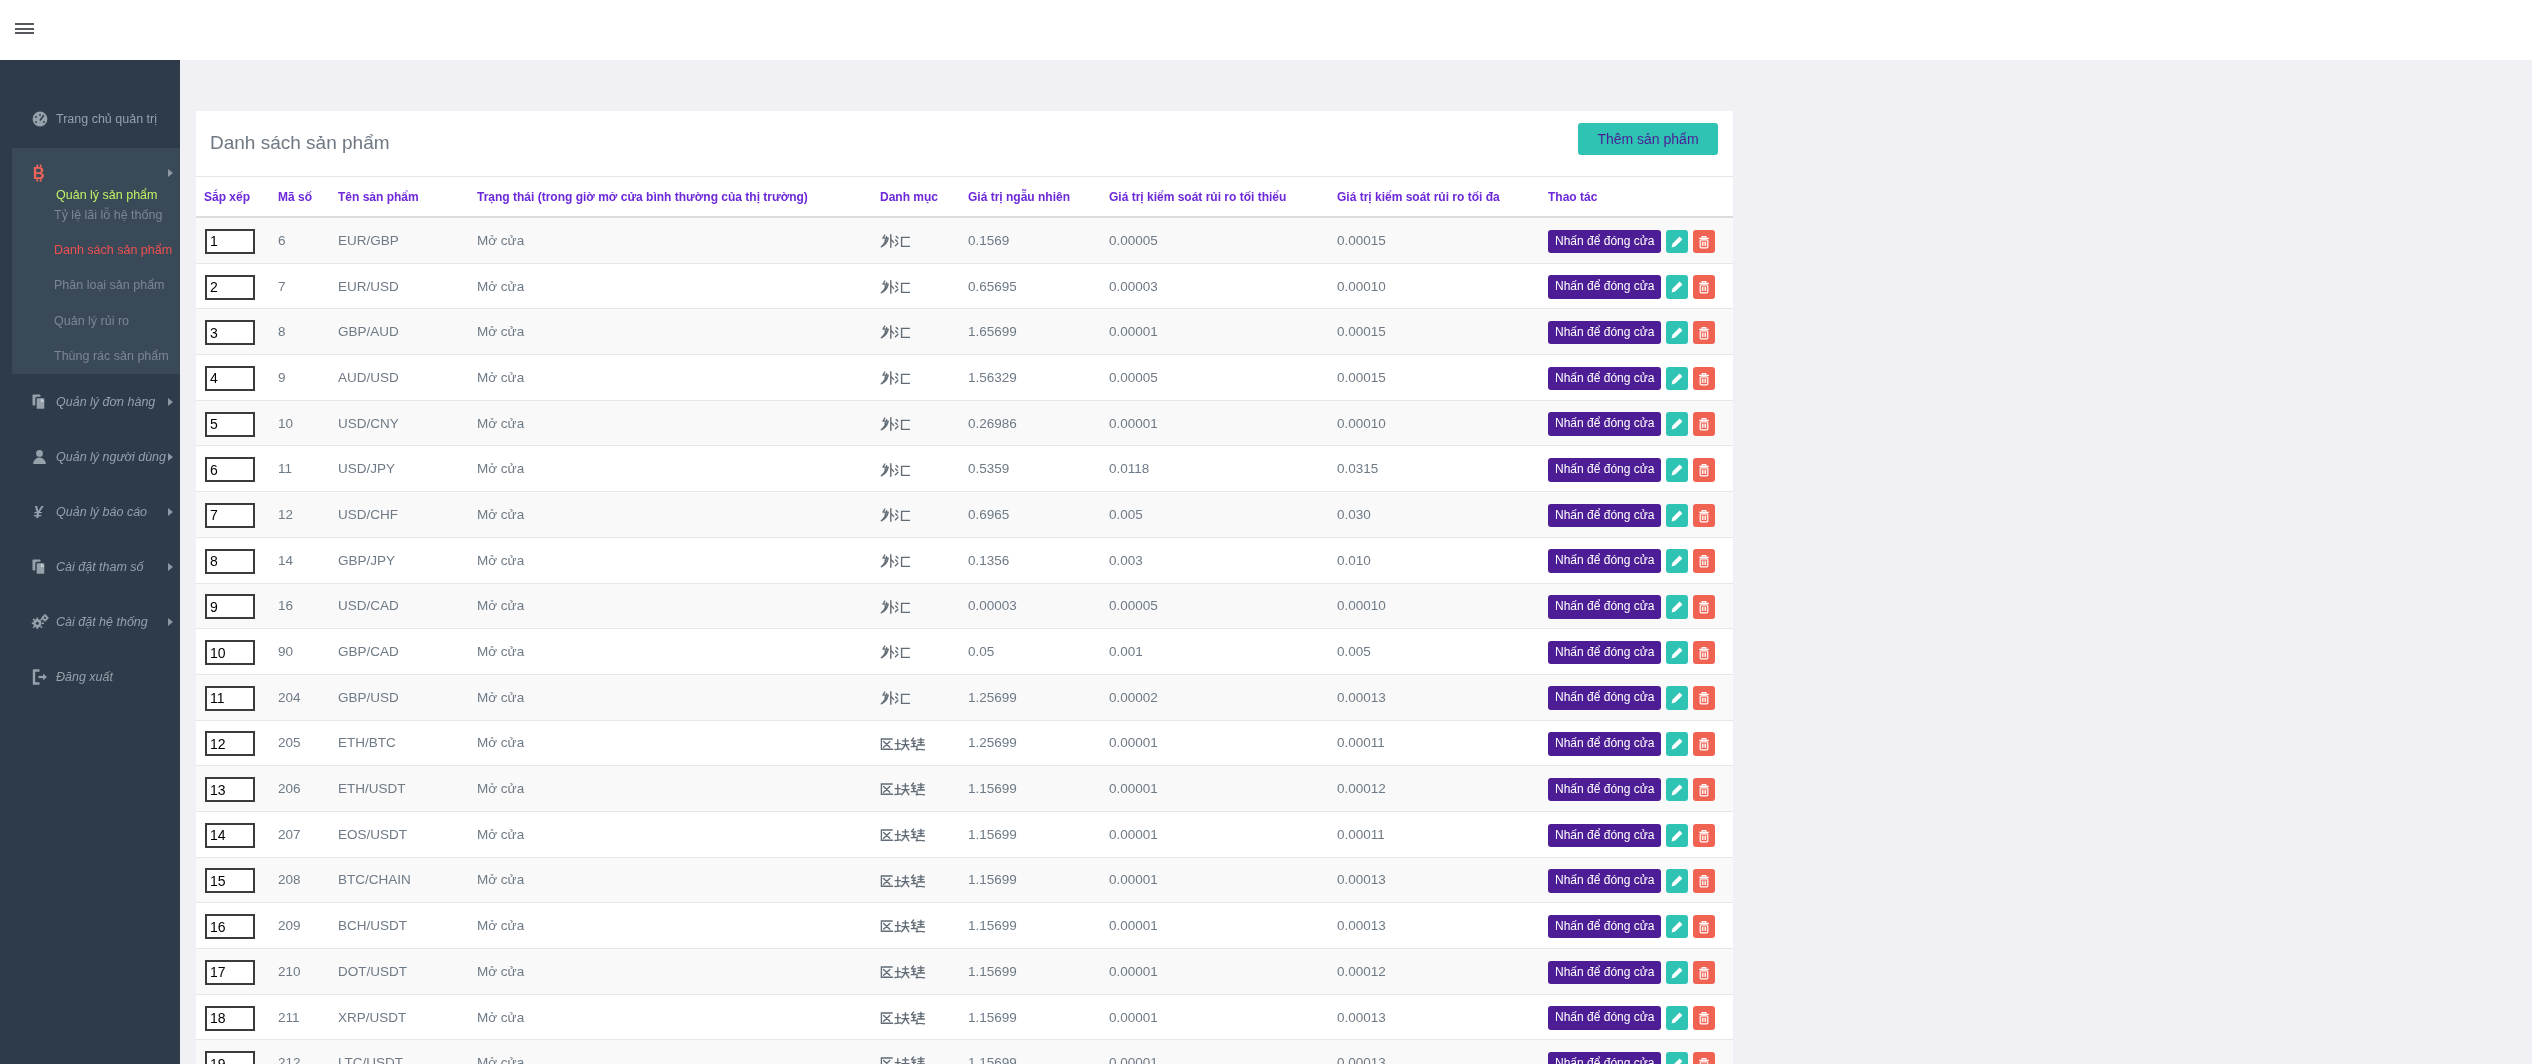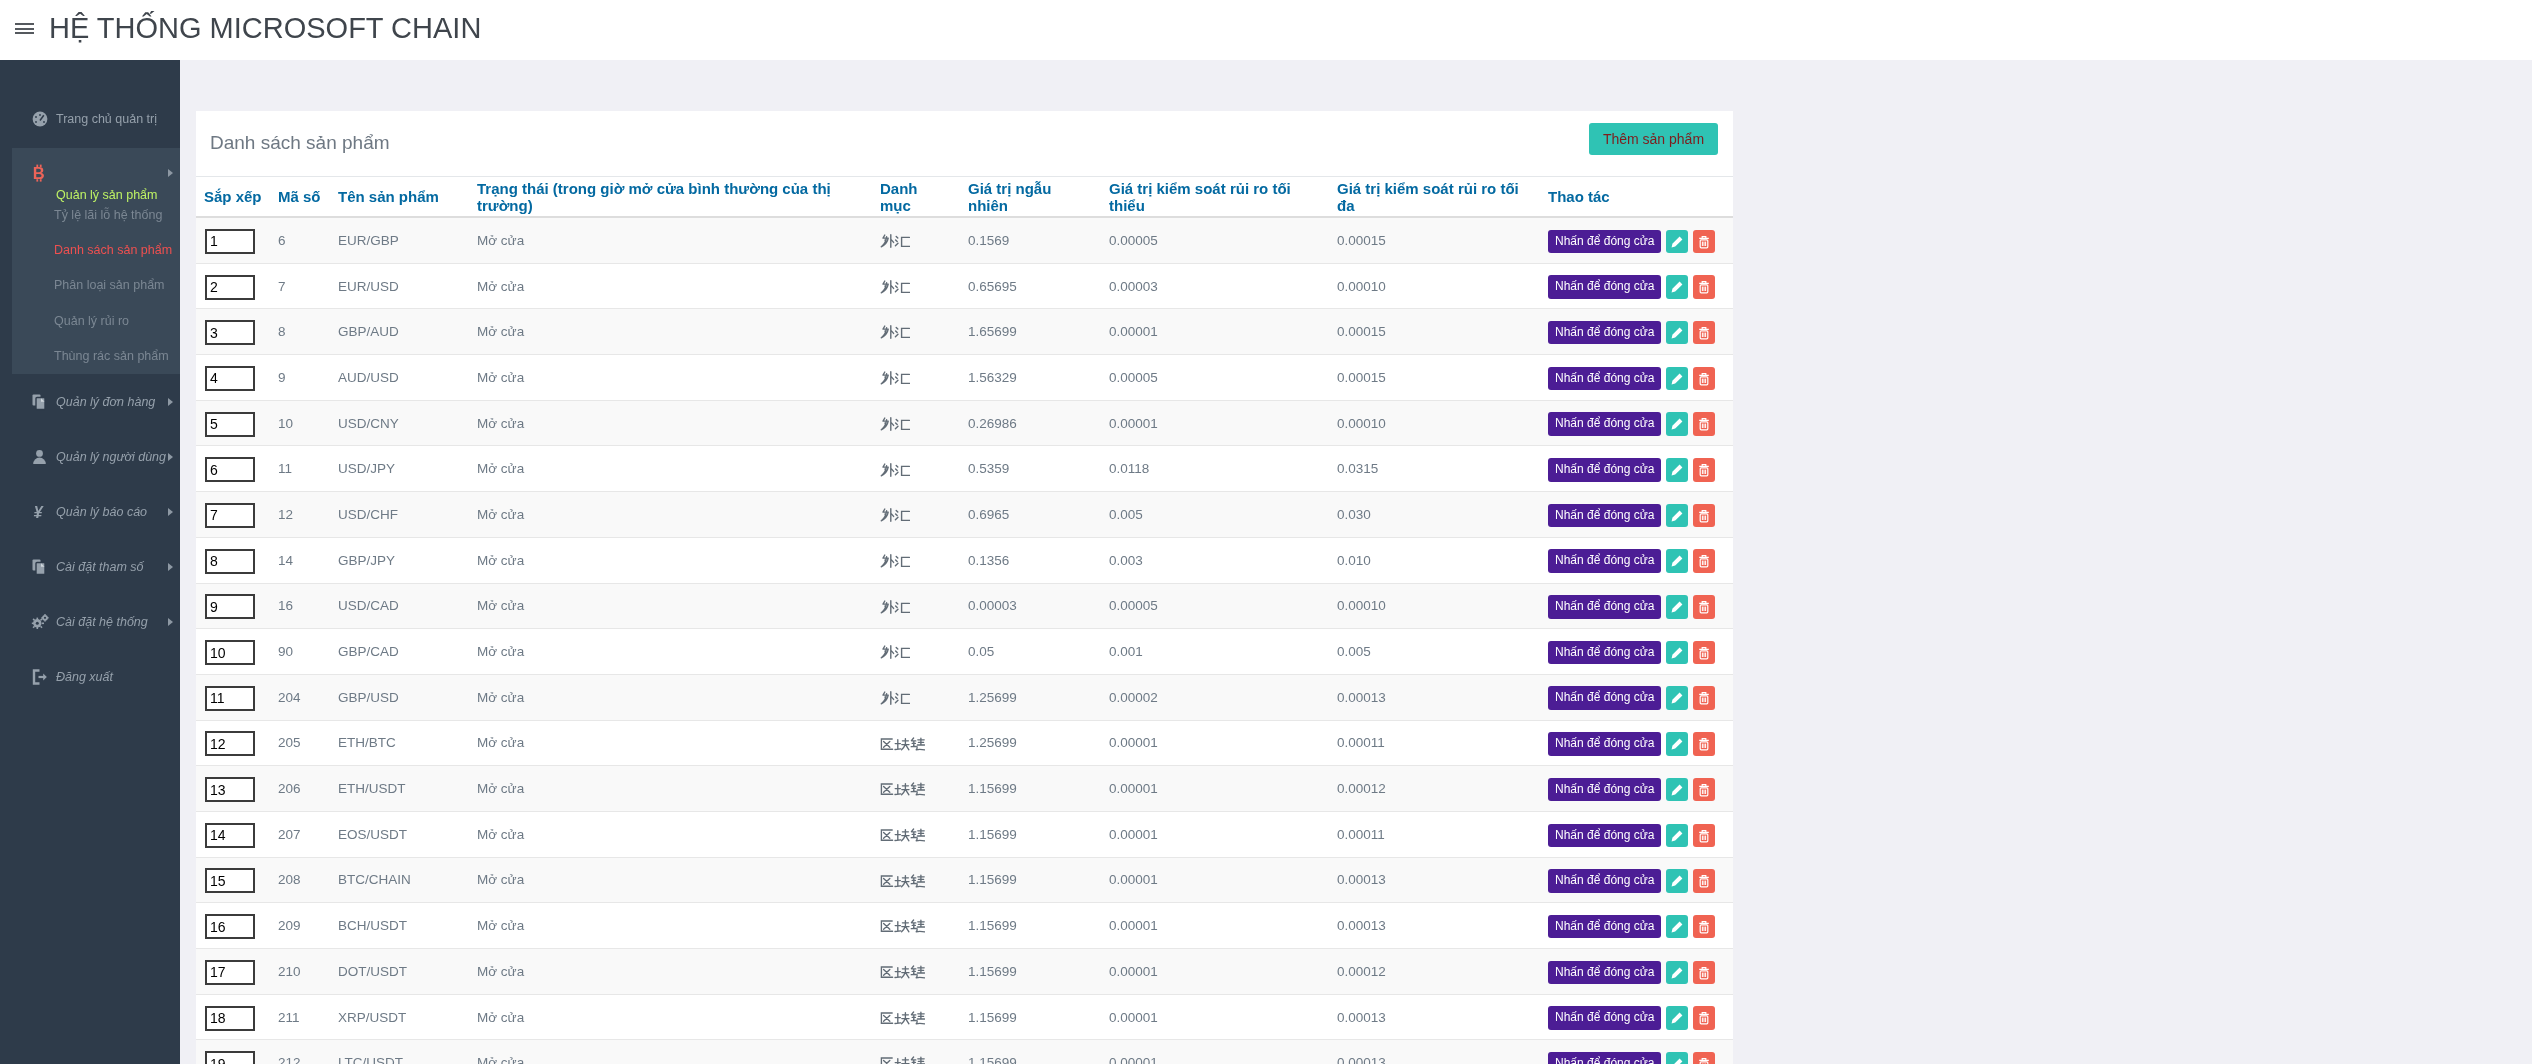--- a/index.html
+++ b/index.html
@@ -25,24 +25,24 @@
 .sub { list-style:none; }
 .sub li { height:35.2px; line-height:35.2px; padding-left:42px; font-size:12.5px; color:#7b8793; }
 .sub li.on { color:#ee5050; }
 .after-group { margin-top:0; }
 
 
 .content { position:absolute; left:180px; top:60px; width:2352px; height:1004px; background:#f0f0f5; }
 .card { position:absolute; left:16px; top:51px; width:1537px; background:#ffffff; }
 .card-head { position:relative; height:66px; border-bottom:1px solid #e4e7ea; }
 .card-title { position:absolute; left:14px; top:0; line-height:63px; font-size:19px; color:#6e7883; }
-.btn-add { position:absolute; right:15px; top:12px; width:129px; height:32px; background:#2fc3b4; color:#7f1d1d; font-size:14px; border:none; border-radius:3px; font-family:"Liberation Sans",sans-serif; }
+.btn-add { position:absolute; right:15px; top:12px; width:140px; height:32px; background:#2fc3b4; color:#4c1d95; font-size:14px; border:none; border-radius:3px; font-family:"Liberation Sans",sans-serif; }
 
 table { width:100%; border-collapse:separate; border-spacing:0; table-layout:fixed; }
-th { text-align:left; font-size:15px; color:#0369a1; font-weight:bold; padding:0 8px; height:41px; border-bottom:2px solid #dddddd; }
+th { text-align:left; font-size:12px; color:#6d28d9; font-weight:bold; padding:0 8px; height:41px; border-bottom:2px solid #dddddd; }
 td { font-size:13.5px; color:#6e7a86; padding:0 8px; height:45.7px; border-bottom:1px solid #e7e7e7; }
 tr.odd td { background:#f9f9f9; }
 .sort-in { width:50px; height:25px; border:2px solid #3b3b3b; background:#fff; font-size:14px; color:#000; padding-left:3px; font-family:"Liberation Sans",sans-serif; margin-left:1px; position:relative; top:1px; }
 
 .btn-close { display:inline-block; vertical-align:middle; height:23.5px; line-height:23.5px; padding:0 7px; background:#4c1d95; color:#fff; font-size:12px; border-radius:3px; position:relative; top:1px; }
 .btn-sq { display:inline-block; vertical-align:middle; width:22px; height:23.5px; border-radius:3px; margin-left:5px; position:relative; top:1px; }
 .btn-edit { background:#2fc3b4; }
 .btn-del { background:#f06352; }
 .btn-sq svg { position:absolute; left:4px; top:5px; }
 
@@ -68,21 +68,20 @@
 </g>
 </defs>
 </svg>
 
 <div class="navbar">
   <div class="burger">
       <span></span>
       <span></span>
       <span></span>
     </div>
-  <div class="brand">HỆ THỐNG MICROSOFT CHAIN</div>
 </div>
 
 <div class="sidebar">
 <ul class="menu">
   <li class="m-item">
     <svg class="ic" viewBox="0 0 18 16">
           <circle cx="9" cy="8" r="7.4" fill="#96a1ac"></circle>
           <path d="M9,9.5 L12.8,4.2" stroke="#2e3b4a" stroke-width="1.5"></path>
           <circle cx="5" cy="6" r="0.9" fill="#2e3b4a"></circle>
           <circle cx="9" cy="4" r="0.9" fill="#2e3b4a"></circle>

